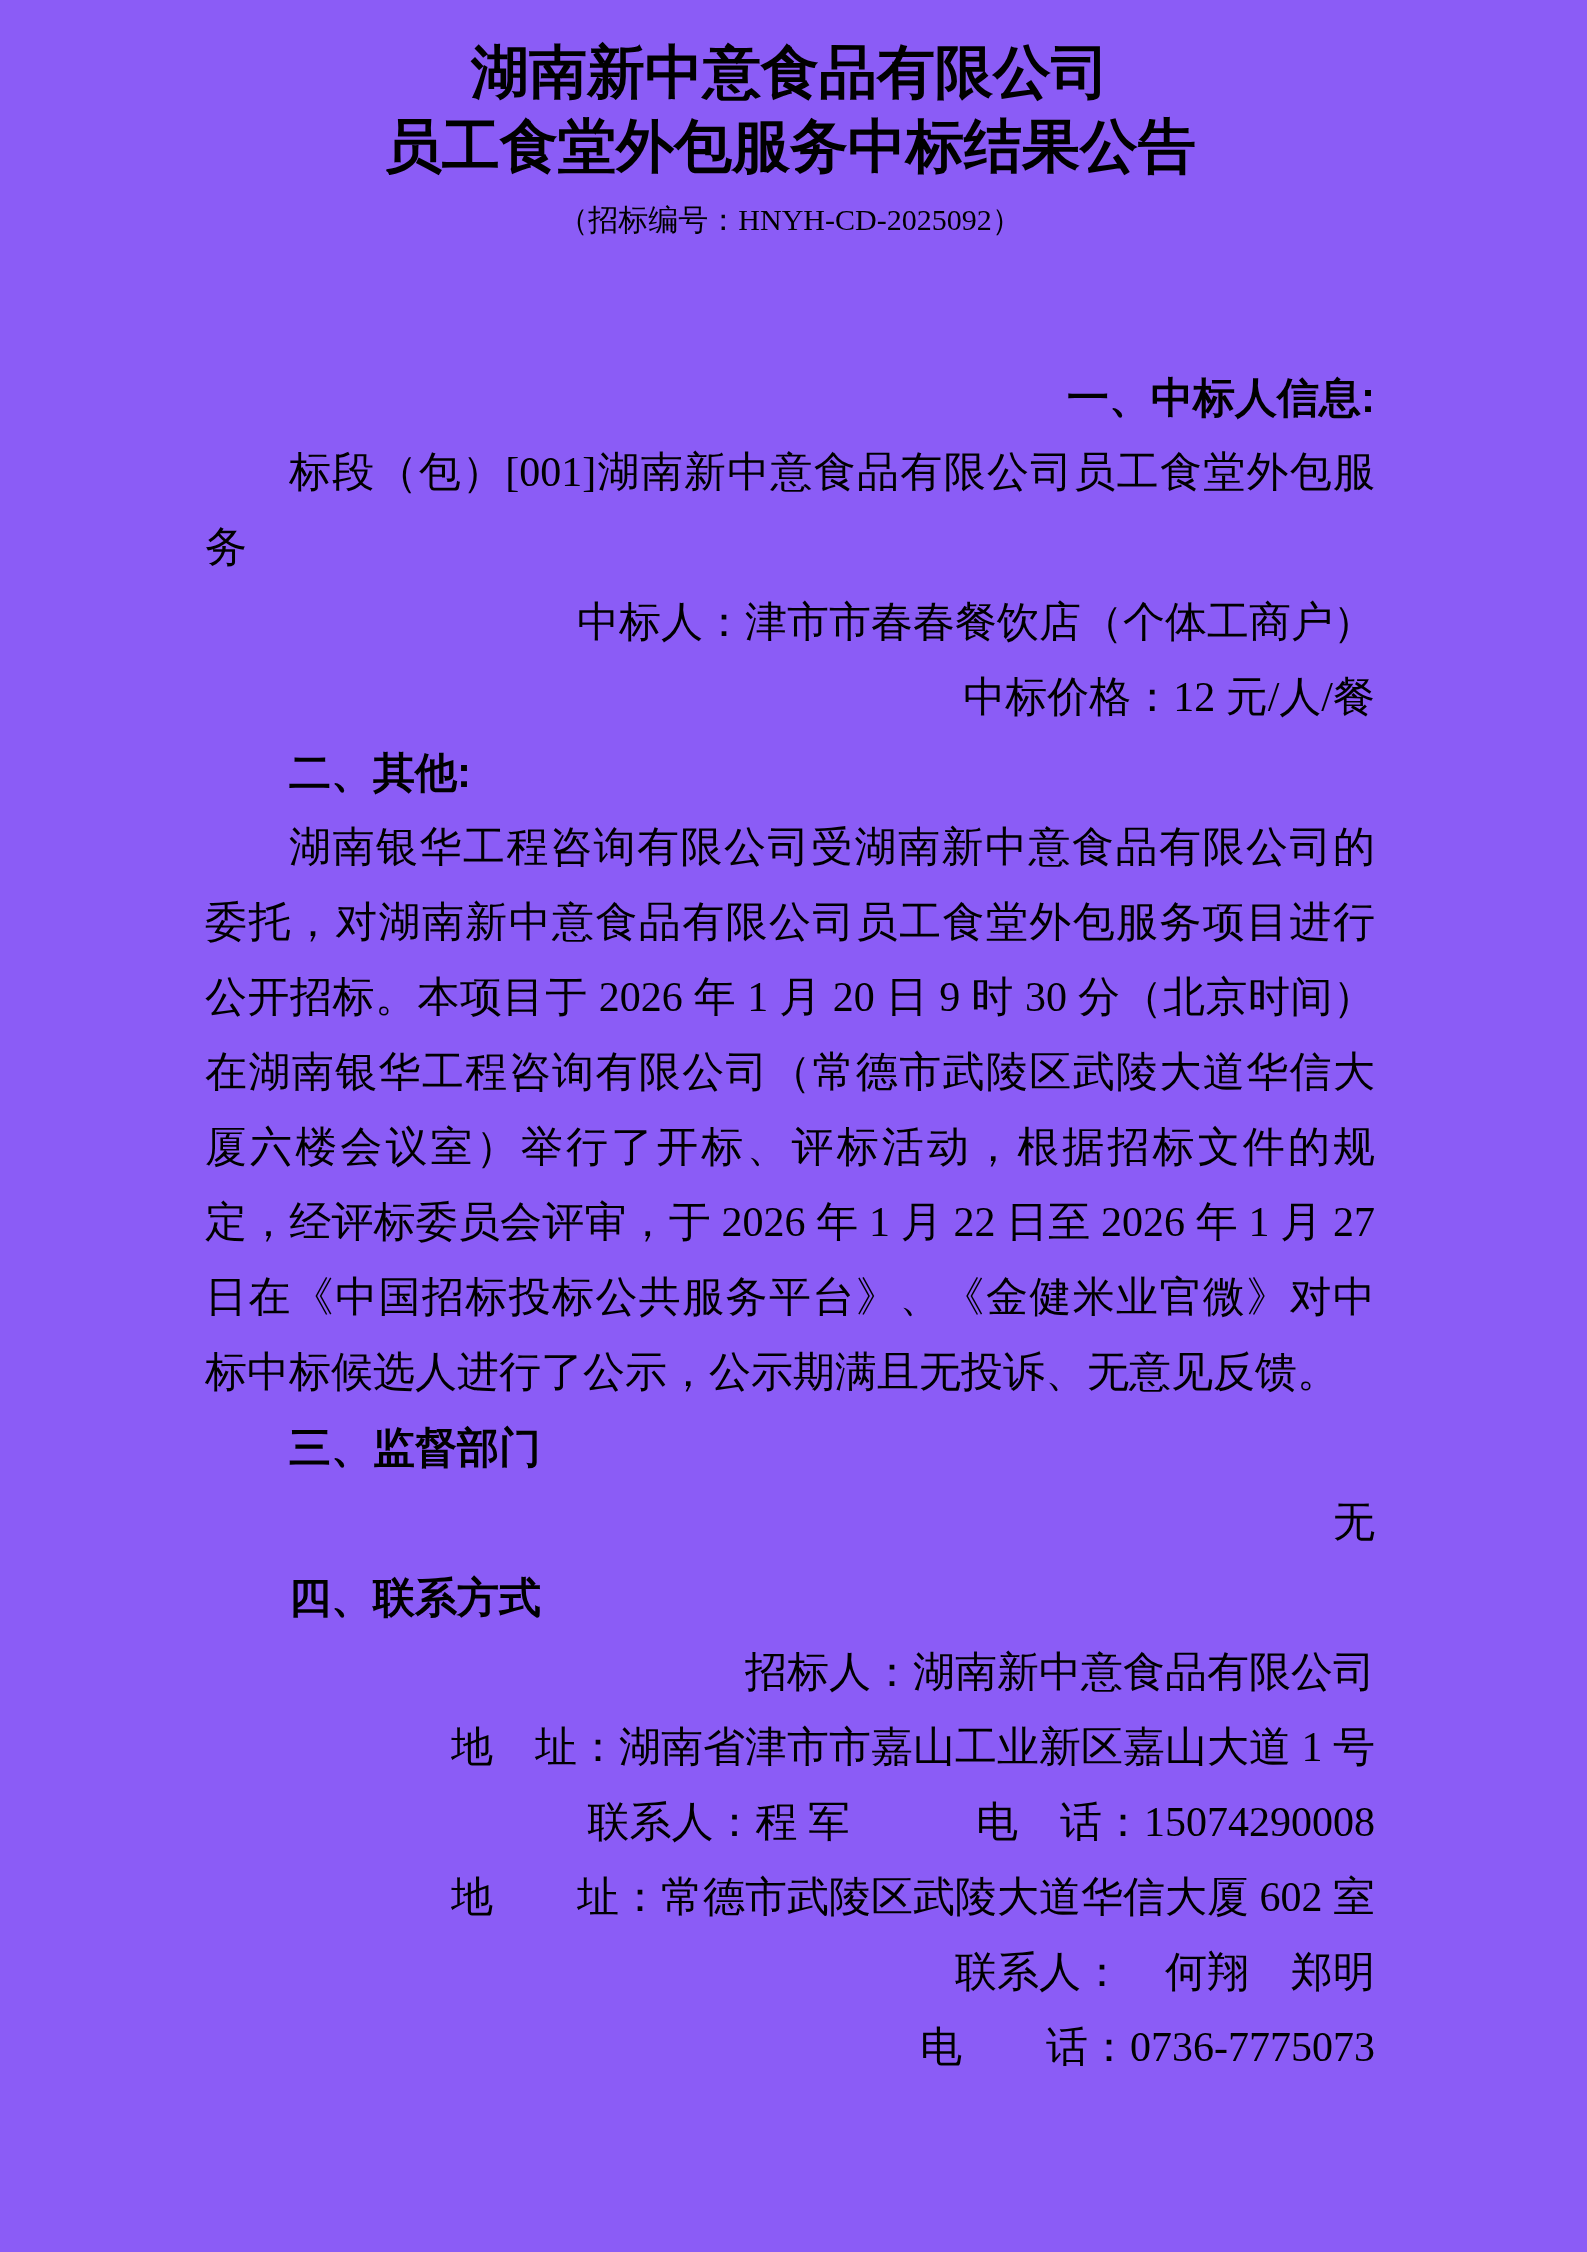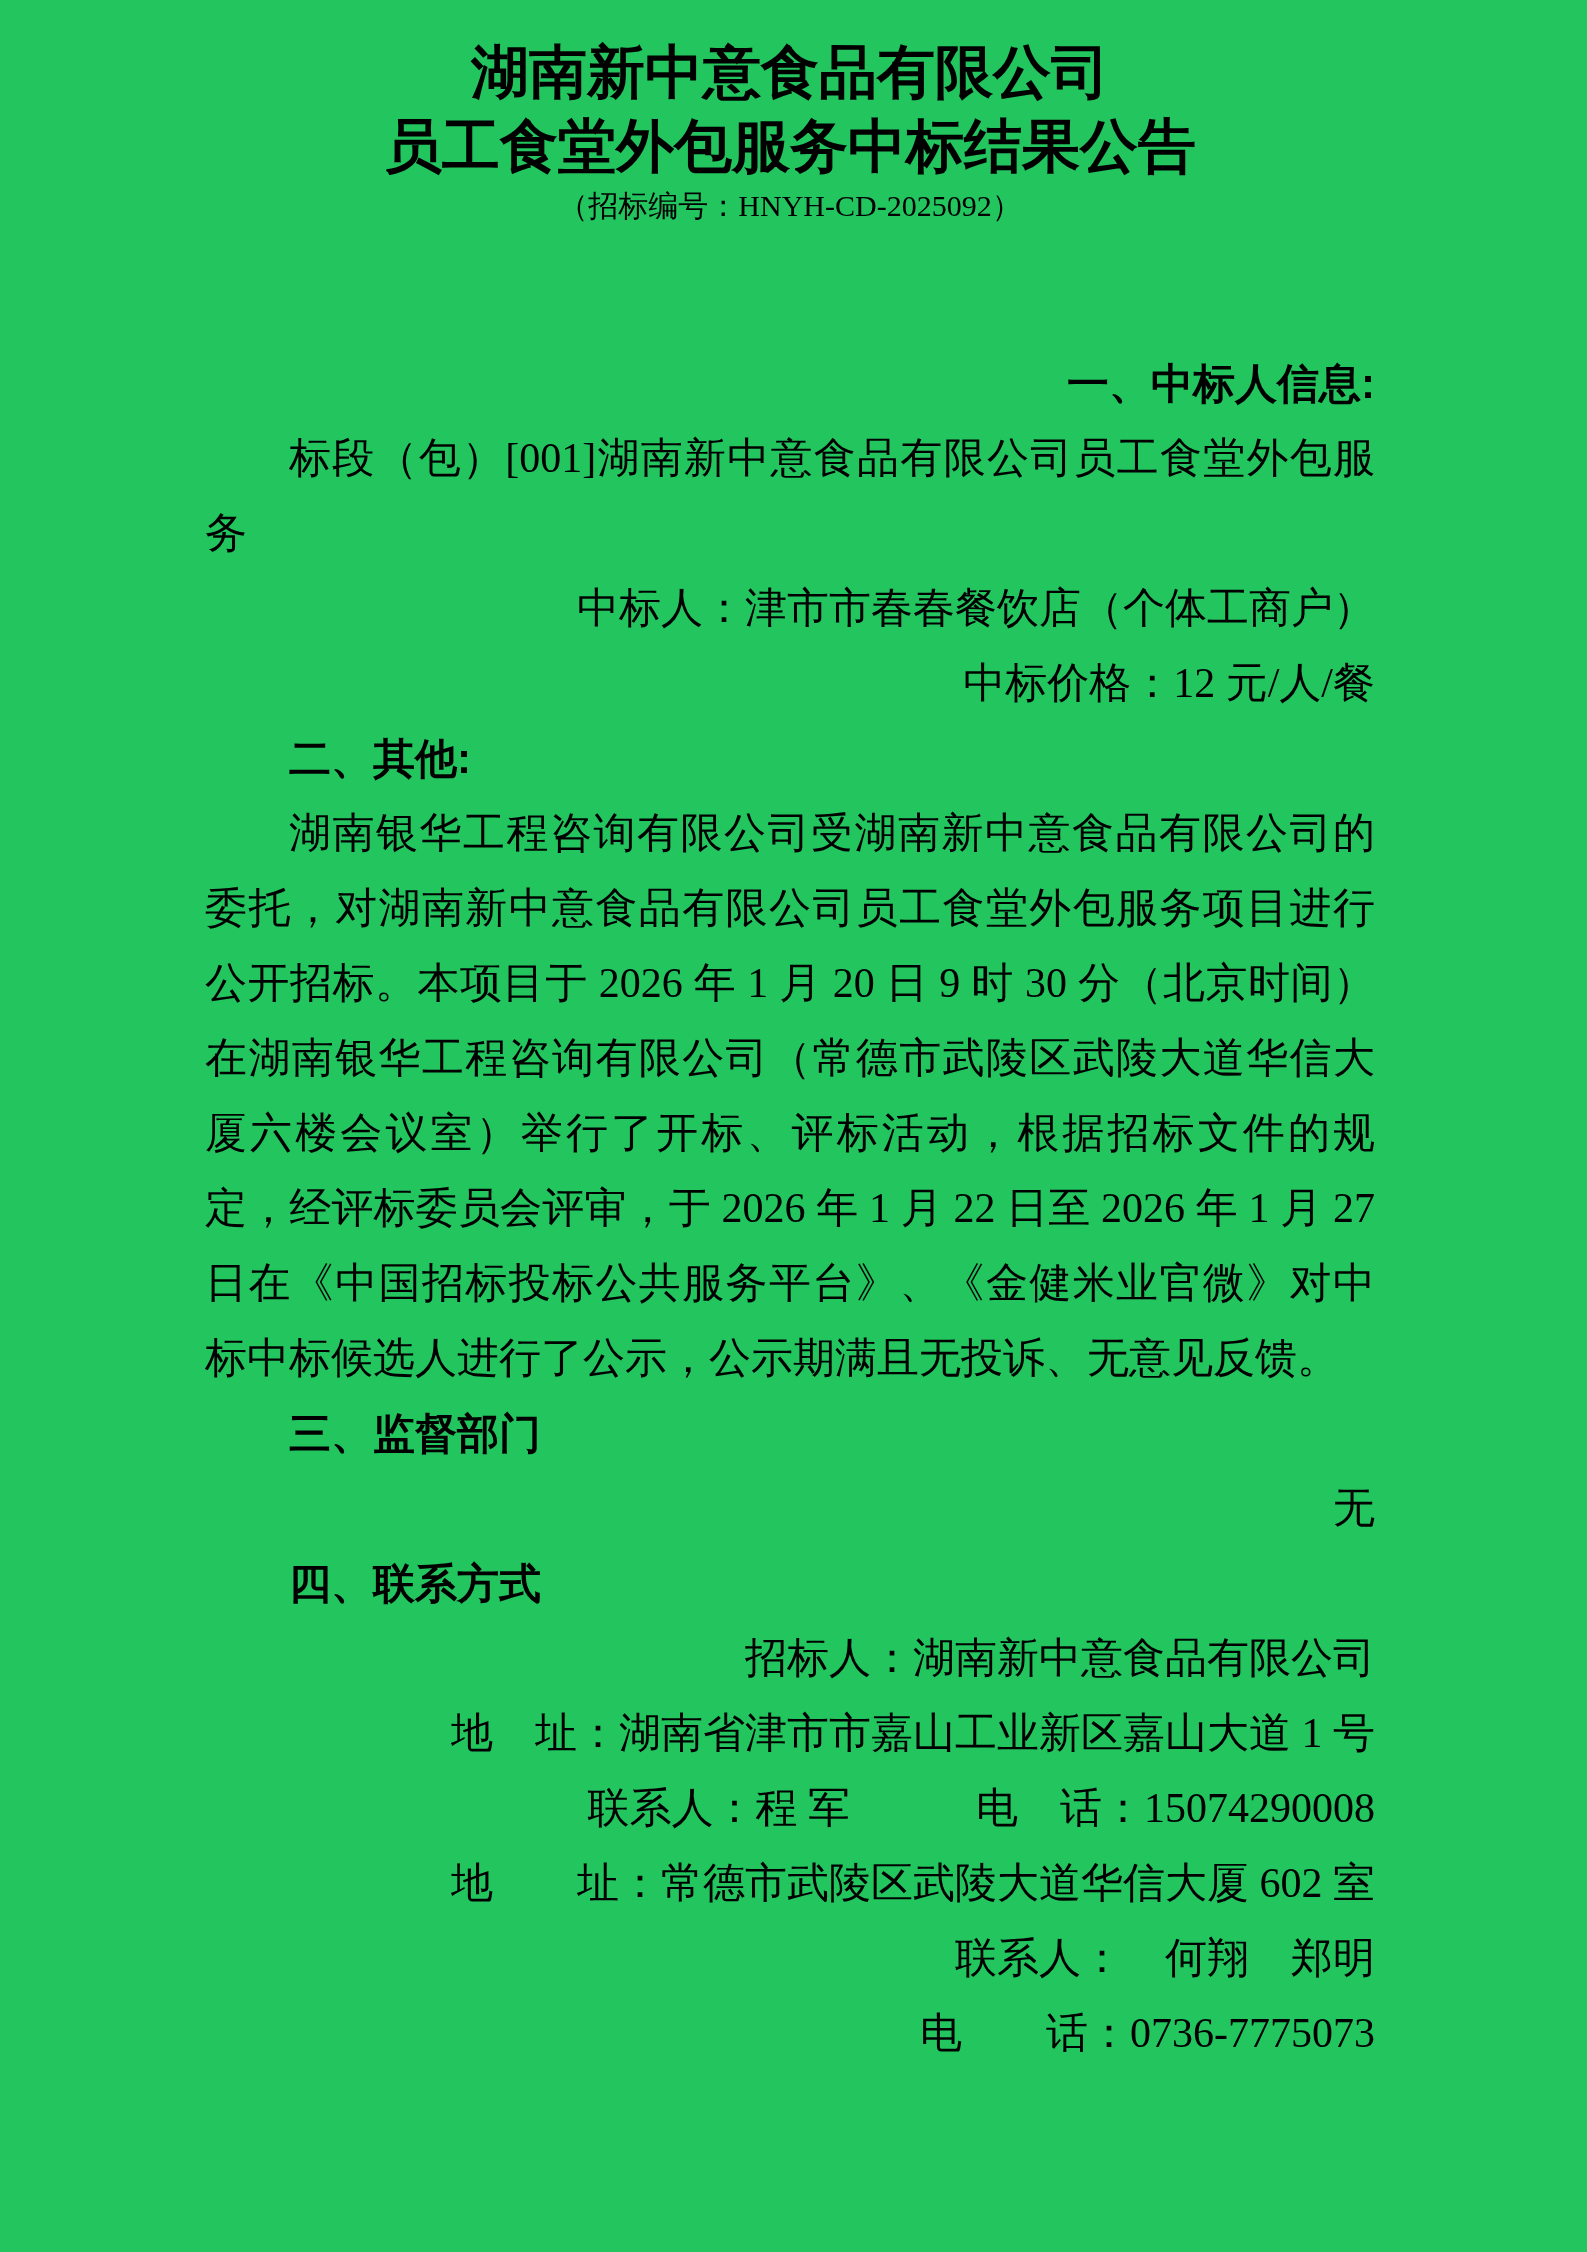--- a/index.html
+++ b/index.html
@@ -4,40 +4,41 @@
 <style>
   html, body {
     margin: 0;
     padding: 0;
     background: #ffffff;
   }
   .page {
     position: relative;
     width: 1587px;
     height: 2252px;
-    background: #22c55e;
+    background: #8b5cf6;
     box-sizing: border-box;
     padding: 36px 212px 0 205px;
     overflow: hidden;
     color: #000000;
   }
   .title {
     font-family: "Liberation Serif", "DejaVu Serif", serif;
     font-weight: bold;
     font-size: 58px;
     line-height: 74px;
     text-align: center;
     margin: 0;
     color: #000000;
   }
   .subtitle {
     font-family: "Liberation Serif", "DejaVu Serif", serif;
     font-size: 30px;
     line-height: 44px;
     text-align: center;
+    margin-top: 14px;
     color: #000000;
   }
   .heading {
     font-family: "Liberation Sans", "DejaVu Sans", sans-serif;
     font-weight: 700;
     font-size: 42px;
     line-height: 75px;
     margin: 0;
     text-indent: 2em;
     color: #000000;

